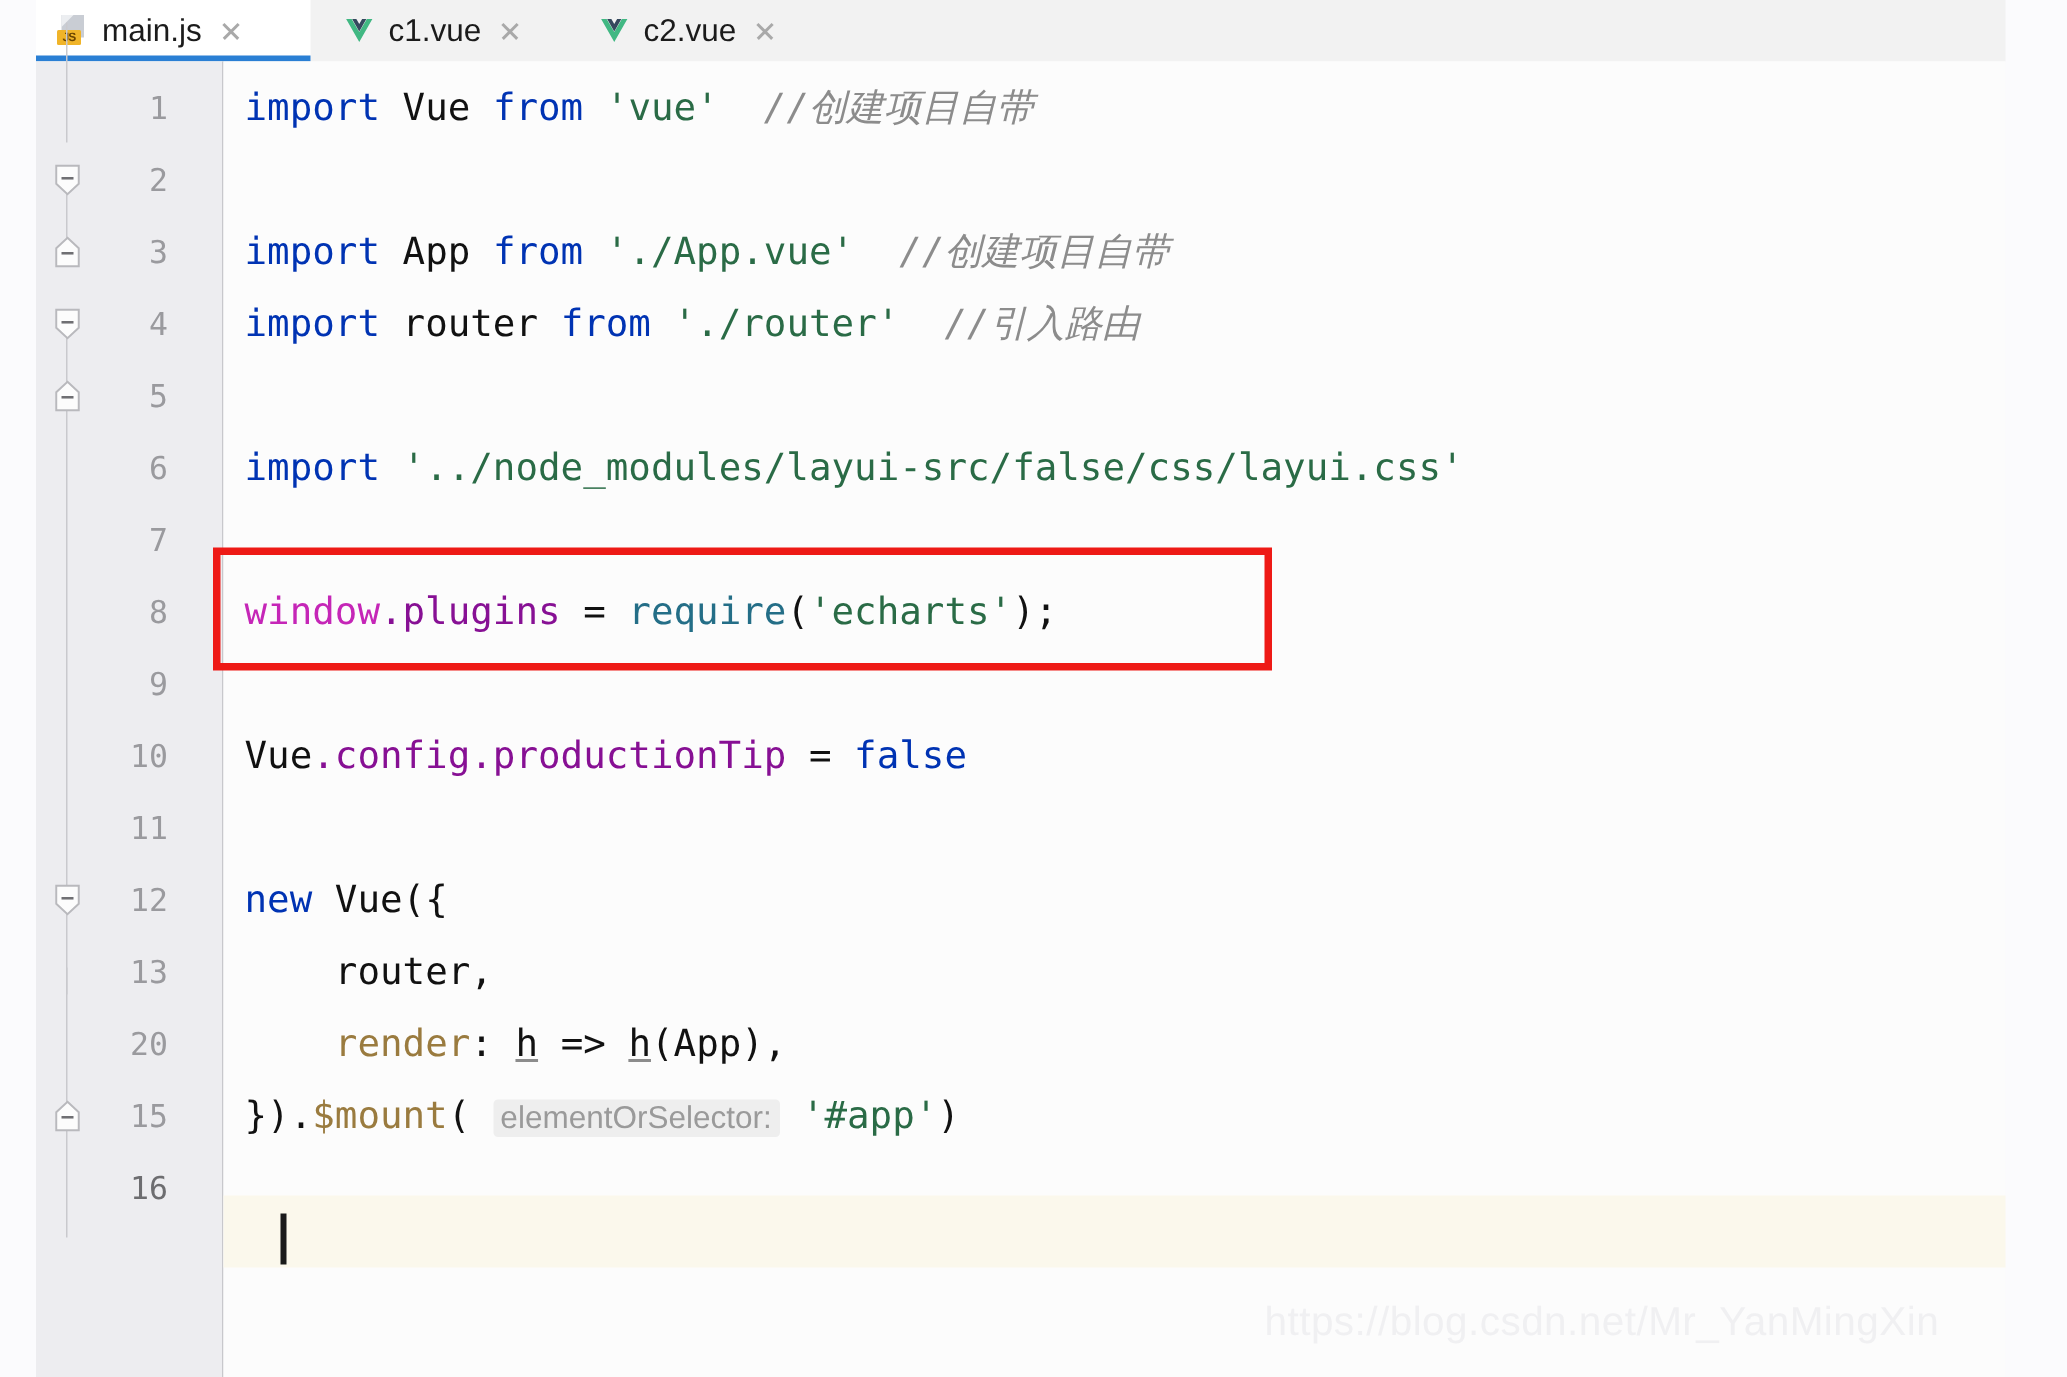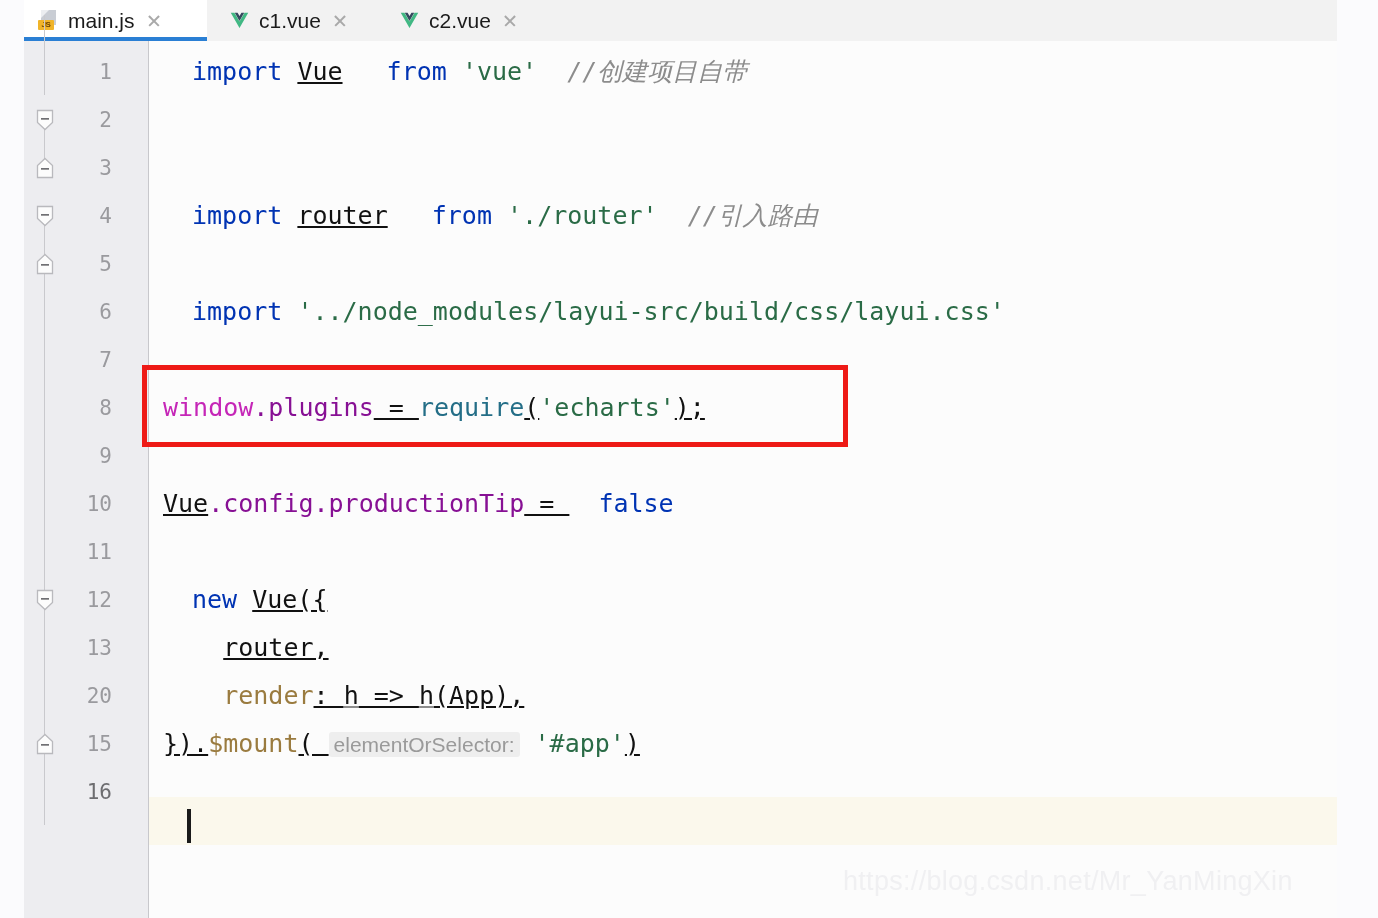--- a/index.html
+++ b/index.html
@@ -188,22 +188,22 @@
   }
   .cur-row-gutter {
     position: absolute;
     left: 0;
     width: 124px;
     height: 48px;
     background: #f9f7e8;
   }
 
   
-  .t-kw      { color: #0033b3; margin-left: 29px; }
-  .t-plain   { color: #111111; text-decoration: underline; }
+  .t-kw      { color: #0033b3; }
+  .t-plain   { color: #111111; }
   .t-str     { color: #2a6b46; }
   .t-cmt     { color: #8c8c8c; font-style: italic; }
   .t-field   { color: #871094; }
   .t-global  { color: #c526b7; }
   .t-fn      { color: #246e87; }
   .t-prop    { color: #9a7b3f; }
   .t-under   { text-decoration: underline; text-decoration-color: #8c8c8c; }
   .t-squig   { text-decoration: underline; text-decoration-color: #4a7fc1; }
 
   .hint {
@@ -359,25 +359,26 @@
 
     <div id="code-pane">
 
       <div class="cur-row" style="top:756px;">
         <div id="caret"></div>
       </div>
 
       <div class="code-line" style="top:7px;"><span class="t-kw">import</span><span> </span><span class="t-plain">Vue</span><span> </span><span class="t-kw">from</span><span> </span><span class="t-str">'vue'</span><span class="t-cmt">  //创建项目自带</span></div>
 
 
+      <div class="code-line" style="top:103px;"><span class="t-kw">import</span><span> </span><span class="t-plain">App</span><span> </span><span class="t-kw">from</span><span> </span><span class="t-str">'./App.vue'</span><span class="t-cmt">  //创建项目自带</span></div>
 
       <div class="code-line" style="top:151px;"><span class="t-kw">import</span><span> </span><span class="t-plain">router</span><span> </span><span class="t-kw">from</span><span> </span><span class="t-str">'./router'</span><span class="t-cmt">  //引入路由</span></div>
 
 
-      <div class="code-line" style="top:247px;"><span class="t-kw">import</span><span> </span><span class="t-str">'../node_modules/layui-src/build/css/layui.css'</span></div>
+      <div class="code-line" style="top:247px;"><span class="t-kw">import</span><span> </span><span class="t-str">'../node_modules/layui-src/false/css/layui.css'</span></div>
 
       <div class="code-line" style="top:295px;"><span></span></div>
 
       <div class="code-line" style="top:343px;"><span class="t-global">window</span><span class="t-field">.plugins</span><span class="t-plain"> = </span><span class="t-fn">require</span><span class="t-plain">(</span><span class="t-str">'echarts'</span><span class="t-plain">);</span></div>
 
       <div class="code-line" style="top:391px;"><span></span></div>
 
       <div class="code-line" style="top:439px;"><span class="t-plain">Vue</span><span class="t-field">.config.productionTip</span><span class="t-plain"> = </span><span class="t-kw">false</span></div>
 
       <div class="code-line" style="top:487px;"><span></span></div>

